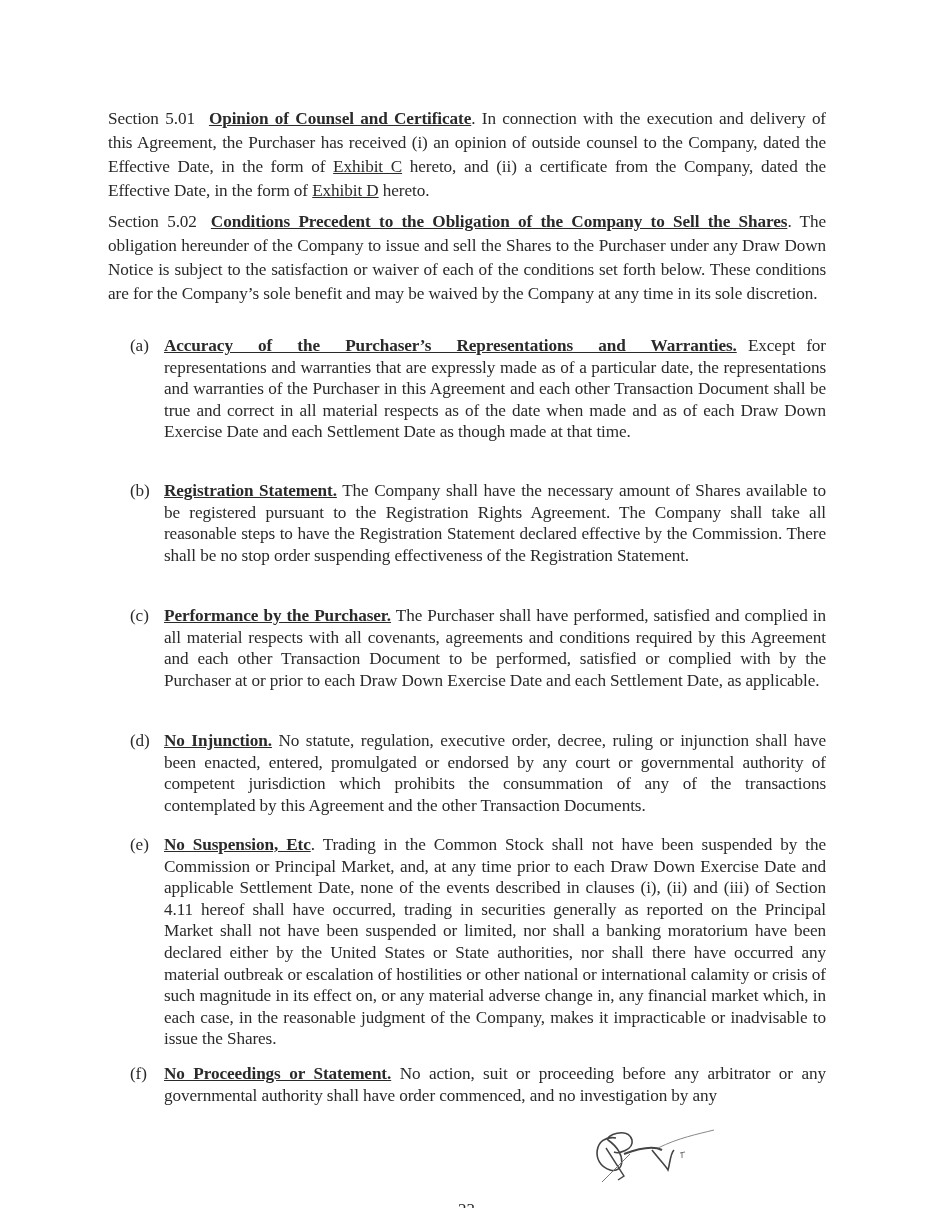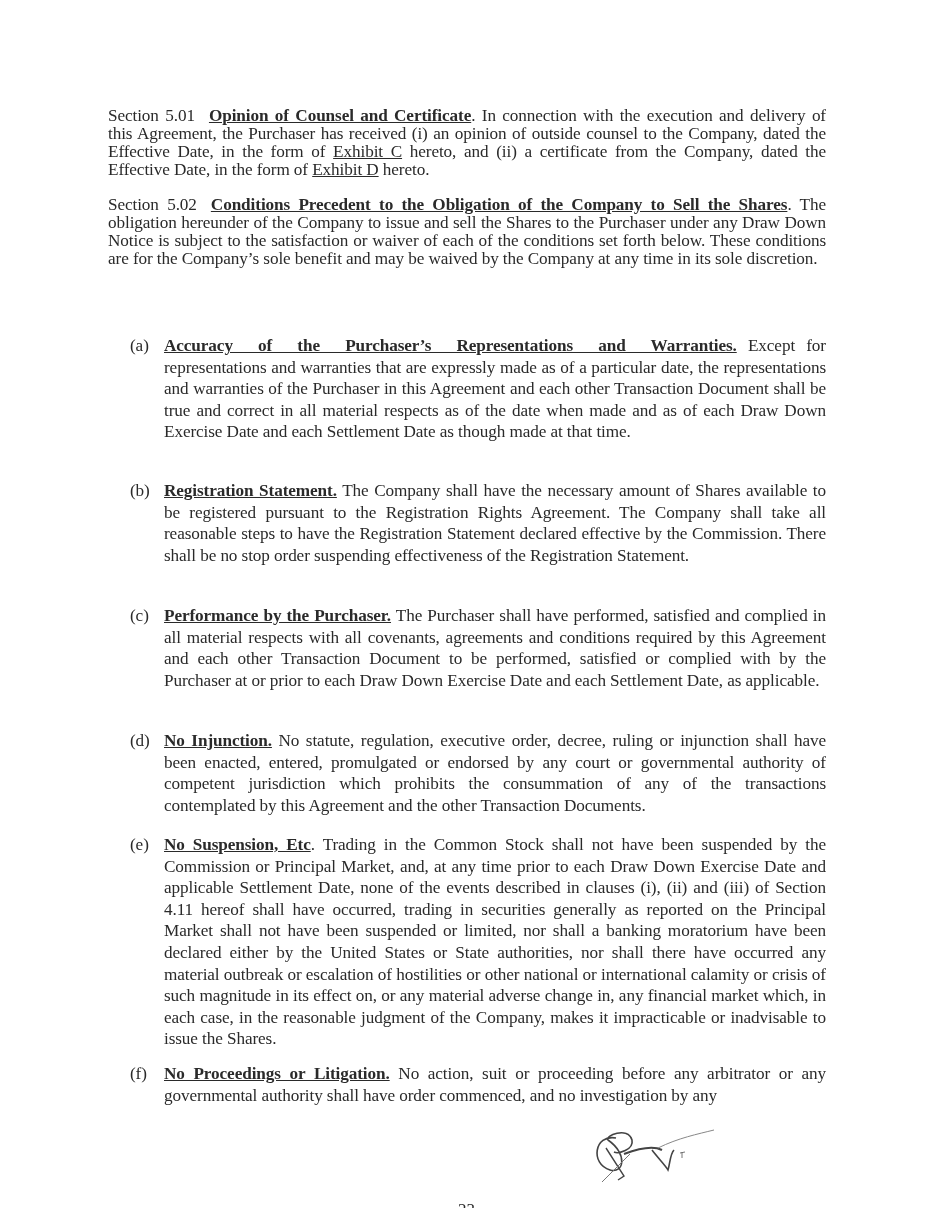--- a/index.html
+++ b/index.html
@@ -4,25 +4,25 @@
 <style>
   html, body { margin: 0; padding: 0; }
   body {
     width: 934px; height: 1208px; background: #ffffff; position: relative;
     font-family: "Liberation Serif", "DejaVu Serif", serif;
     color: #2a2a2a; overflow: hidden;
   }
   .page { position: absolute; left: 0; top: 0; width: 934px; height: 1208px; }
   .para {
     position: absolute; left: 108px; width: 718px;
-    font-size: 17.2px; line-height: 18px; text-align: justify;
+    font-size: 17.2px; line-height: 24px; text-align: justify;
     letter-spacing: -0.1px;
   }
   .para.p1 { top: 107px; }
-  .para.p2 { top: 196px; }
+  .para.p2 { top: 210px; }
   .sec-num { margin-right: 14px; }
   .bold-ul { font-weight: bold; text-decoration: underline; }
   .ul { text-decoration: underline; }
   .item {
     position: absolute; left: 130px; width: 696px;
     font-size: 17.2px; line-height: 21.6px; text-align: justify;
     padding-left: 34px; box-sizing: border-box; letter-spacing: -0.1px;
   }
   .item .label { position: absolute; left: 0; top: 0; }
   .item.a { top: 335px; }
@@ -49,21 +49,21 @@
   <div class="item a"><span class="label">(a)</span><span class="bold-ul" style="word-spacing:14px;">Accuracy of the Purchaser’s Representations and Warranties.</span><span> Except for representations and warranties that are expressly made as of a particular date, the representations and warranties of the Purchaser in this Agreement and each other Transaction Document shall be true and correct in all material respects as of the date when made and as of each Draw Down Exercise Date and each Settlement Date as though made at that time.</span></div>
 
   <div class="item b"><span class="label">(b)</span><span class="bold-ul">Registration Statement.</span><span>  The Company shall have the necessary amount of Shares available to be registered pursuant to the Registration Rights Agreement.  The Company shall take all reasonable steps to have the Registration Statement declared effective by the Commission. There shall be no stop order suspending effectiveness of the Registration Statement.</span></div>
 
   <div class="item c"><span class="label">(c)</span><span class="bold-ul">Performance by the Purchaser.</span><span>  The Purchaser shall have performed, satisfied and complied in all material respects with all covenants, agreements and conditions required by this Agreement and each other Transaction Document to be performed, satisfied or complied with by the Purchaser at or prior to each Draw Down Exercise Date and each Settlement Date, as applicable.</span></div>
 
   <div class="item d"><span class="label">(d)</span><span class="bold-ul">No Injunction.</span><span>  No statute, regulation, executive order, decree, ruling or injunction shall have been enacted, entered, promulgated or endorsed by any court or governmental authority of competent jurisdiction which prohibits the consummation of any of the transactions contemplated by this Agreement and the other Transaction Documents.</span></div>
 
   <div class="item e"><span class="label">(e)</span><span class="bold-ul">No Suspension, Etc</span><span>.  Trading in the Common Stock shall not have been suspended by the Commission or  Principal Market, and, at any time prior to each Draw Down Exercise Date and applicable Settlement Date, none of the events described in clauses (i), (ii) and (iii) of Section 4.11 hereof shall have occurred, trading in securities generally as reported on the Principal Market shall not have been suspended or limited, nor shall a banking moratorium have been declared either by the United States or State authorities, nor shall there have occurred any material outbreak or escalation of hostilities or other national or international calamity or crisis of such magnitude in its effect on, or any material adverse change in, any financial market which, in each case, in the reasonable judgment of the Company, makes it impracticable or inadvisable to issue the Shares.</span></div>
 
-  <div class="item f"><span class="label">(f)</span><span class="bold-ul">No Proceedings or Litigation.</span><span>  No action, suit or proceeding before any arbitrator or any governmental authority shall have order commenced, and no investigation by any</span></div>
+  <div class="item f"><span class="label">(f)</span><span class="bold-ul">No Proceedings or Statement.</span><span>  No action, suit or proceeding before any arbitrator or any governmental authority shall have order commenced, and no investigation by any</span></div>
 
   <div class="page-num">23</div>
 
   <svg class="signature" viewBox="0 0 130 62">
     <path d="M28 14 C 6 10, 2 40, 22 46 C 36 50, 40 30, 20 16 C 16 12, 40 2, 44 16 C 46 26, 30 30, 26 28" fill="none" stroke="#444" stroke-width="1.6"></path>
     <path d="M18 24 L 36 52 L 30 56" fill="none" stroke="#444" stroke-width="1.4"></path>
     <path d="M14 58 L 42 30" fill="none" stroke="#777" stroke-width="1"></path>
     <path d="M36 30 C 52 24, 66 22, 74 26" fill="none" stroke="#444" stroke-width="2"></path>
     <path d="M64 26 C 70 34, 78 42, 80 46 C 82 40, 82 30, 86 26" fill="none" stroke="#444" stroke-width="1.6"></path>
     <path d="M70 24 C 90 14, 110 10, 126 6" fill="none" stroke="#888" stroke-width="1"></path>

